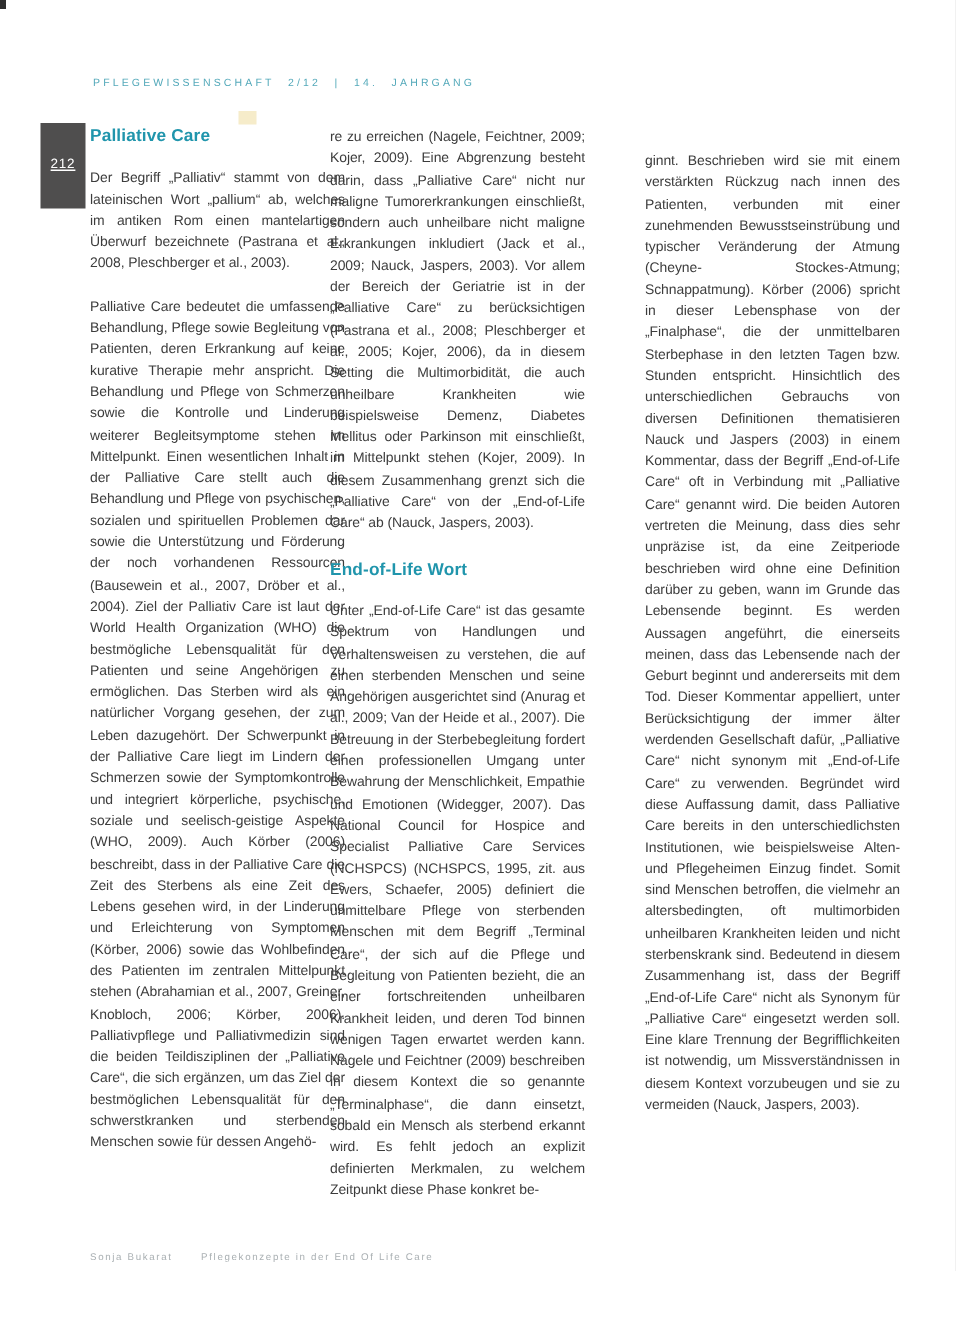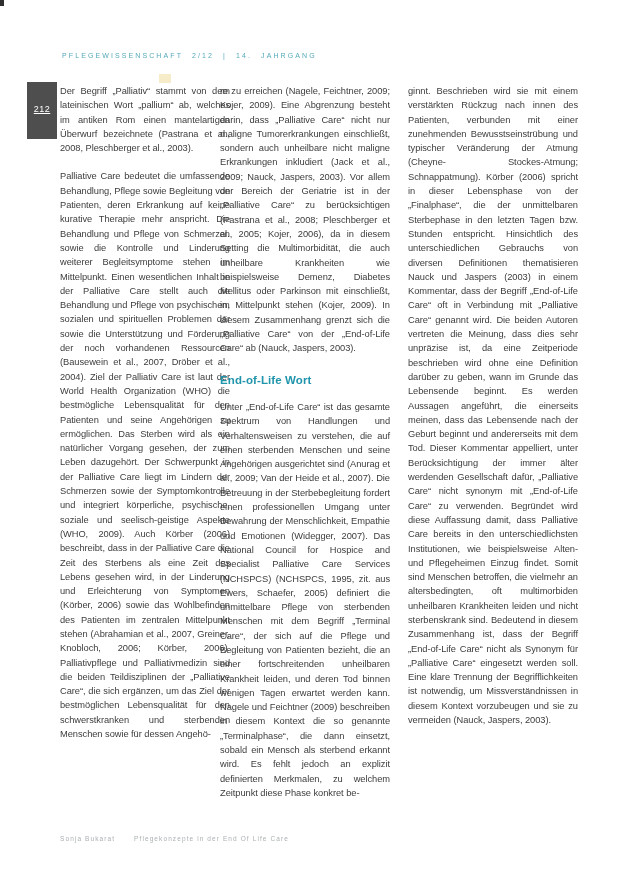--- a/index.html
+++ b/index.html
@@ -28,21 +28,21 @@
     position:absolute; left:159px; top:74px; width:12px; height:9px;
     background:#f6ecca;
   }
   .col {
     position:absolute; top:84px; width:170px;
     font-size:9.3px; line-height:14.3px; text-align:justify;
     color:#3c3c3c; hyphens:none; letter-spacing:-0.05px;
   }
   .col-1 { left:60px; }
   .col-2 { left:220px; }
-  .col-3 { left:408px; }
+  .col-3 { left:430px;margin-top:16px; }
   .col p { margin:0 0 14px 0; }
   .section-heading {
     color:#2095ac; font-size:11.5px; font-weight:bold;
     text-align:left; letter-spacing:0.1px;
   }
   h1.section-heading { margin:0 0 13px 0; }
   h2.section-heading { margin:17px 0 13px 0; }
   .page-footer {
     position:absolute; left:60px; top:835px; white-space:nowrap;
     font-size:6.5px; letter-spacing:1.1px; color:#aab0b3;
@@ -58,20 +58,21 @@
 
   <div class="journal-header">PFLEGEWISSENSCHAFT 2/12 | 14. JAHRGANG</div>
 
   <div class="page-badge">
     <span>212</span>
   </div>
 
   <div class="highlight-mark"></div>
 
   <div class="col col-1">
+    <h1 class="section-heading">Palliative Care</h1>
     <p>Der Begriff „Palliativ“ stammt von dem lateinischen Wort „pallium“ ab, welches im antiken Rom einen mantelartigen Überwurf bezeichnete (Pastrana et al., 2008, Pleschberger et al., 2003).</p>
     <p>Palliative Care bedeutet die umfassende Behandlung, Pflege sowie Begleitung von Patienten, deren Erkrankung auf keine kurative Therapie mehr anspricht. Die Behandlung und Pflege von Schmerzen sowie die Kontrolle und Linderung weiterer Begleitsymptome stehen im Mittelpunkt. Einen wesentlichen Inhalt in der Palliative Care stellt auch die Behandlung und Pflege von psychischen, sozialen und spirituellen Problemen dar sowie die Unterstützung und Förderung der noch vorhandenen Ressourcen (Bausewein et al., 2007, Dröber et al., 2004). Ziel der Palliativ Care ist laut der World Health Organization (WHO) die bestmögliche Lebensqualität für den Patienten und seine Angehörigen zu ermöglichen. Das Sterben wird als ein natürlicher Vorgang gesehen, der zum Leben dazugehört. Der Schwerpunkt in der Palliative Care liegt im Lindern der Schmerzen sowie der Symptomkontrolle und integriert körperliche, psychische, soziale und seelisch-geistige Aspekte (WHO, 2009). Auch Körber (2006) beschreibt, dass in der Palliative Care die Zeit des Sterbens als eine Zeit des Lebens gesehen wird, in der Linderung und Erleichterung von Symptomen (Körber, 2006) sowie das Wohlbefinden des Patienten im zentralen Mittelpunkt stehen (Abrahamian et al., 2007, Greiner, Knobloch, 2006; Körber, 2006). Palliativpflege und Palliativmedizin sind die beiden Teildisziplinen der „Palliative Care“, die sich ergänzen, um das Ziel der bestmöglichen Lebensqualität für den schwerstkranken und sterbenden Menschen sowie für dessen Angehö-</p>
   </div>
 
   <div class="col col-2">
     <p>re zu erreichen (Nagele, Feichtner, 2009; Kojer, 2009). Eine Abgrenzung besteht darin, dass „Palliative Care“ nicht nur maligne Tumorerkrankungen einschließt, sondern auch unheilbare nicht maligne Erkrankungen inkludiert (Jack et al., 2009; Nauck, Jaspers, 2003). Vor allem der Bereich der Geriatrie ist in der „Palliative Care“ zu berücksichtigen (Pastrana et al., 2008; Pleschberger et al., 2005; Kojer, 2006), da in diesem Setting die Multimorbidität, die auch unheilbare Krankheiten wie beispielsweise Demenz, Diabetes Mellitus oder Parkinson mit einschließt, im Mittelpunkt stehen (Kojer, 2009). In diesem Zusammenhang grenzt sich die „Palliative Care“ von der „End-of-Life Care“ ab (Nauck, Jaspers, 2003).</p>
     <h2 class="section-heading">End-of-Life Wort</h2>
     <p>Unter „End-of-Life Care“ ist das gesamte Spektrum von Handlungen und Verhaltensweisen zu verstehen, die auf einen sterbenden Menschen und seine Angehörigen ausgerichtet sind (Anurag et al., 2009; Van der Heide et al., 2007). Die Betreuung in der Sterbebegleitung fordert einen professionellen Umgang unter Bewahrung der Menschlichkeit, Empathie und Emotionen (Widegger, 2007). Das National Council for Hospice and Specialist Palliative Care Services (NCHSPCS) (NCHSPCS, 1995, zit. aus Ewers, Schaefer, 2005) definiert die unmittelbare Pflege von sterbenden Menschen mit dem Begriff „Terminal Care“, der sich auf die Pflege und Begleitung von Patienten bezieht, die an einer fortschreitenden unheilbaren Krankheit leiden, und deren Tod binnen wenigen Tagen erwartet werden kann. Nagele und Feichtner (2009) beschreiben in diesem Kontext die so genannte „Terminalphase“, die dann einsetzt, sobald ein Mensch als sterbend erkannt wird. Es fehlt jedoch an explizit definierten Merkmalen, zu welchem Zeitpunkt diese Phase konkret be-</p>
   </div>
 

